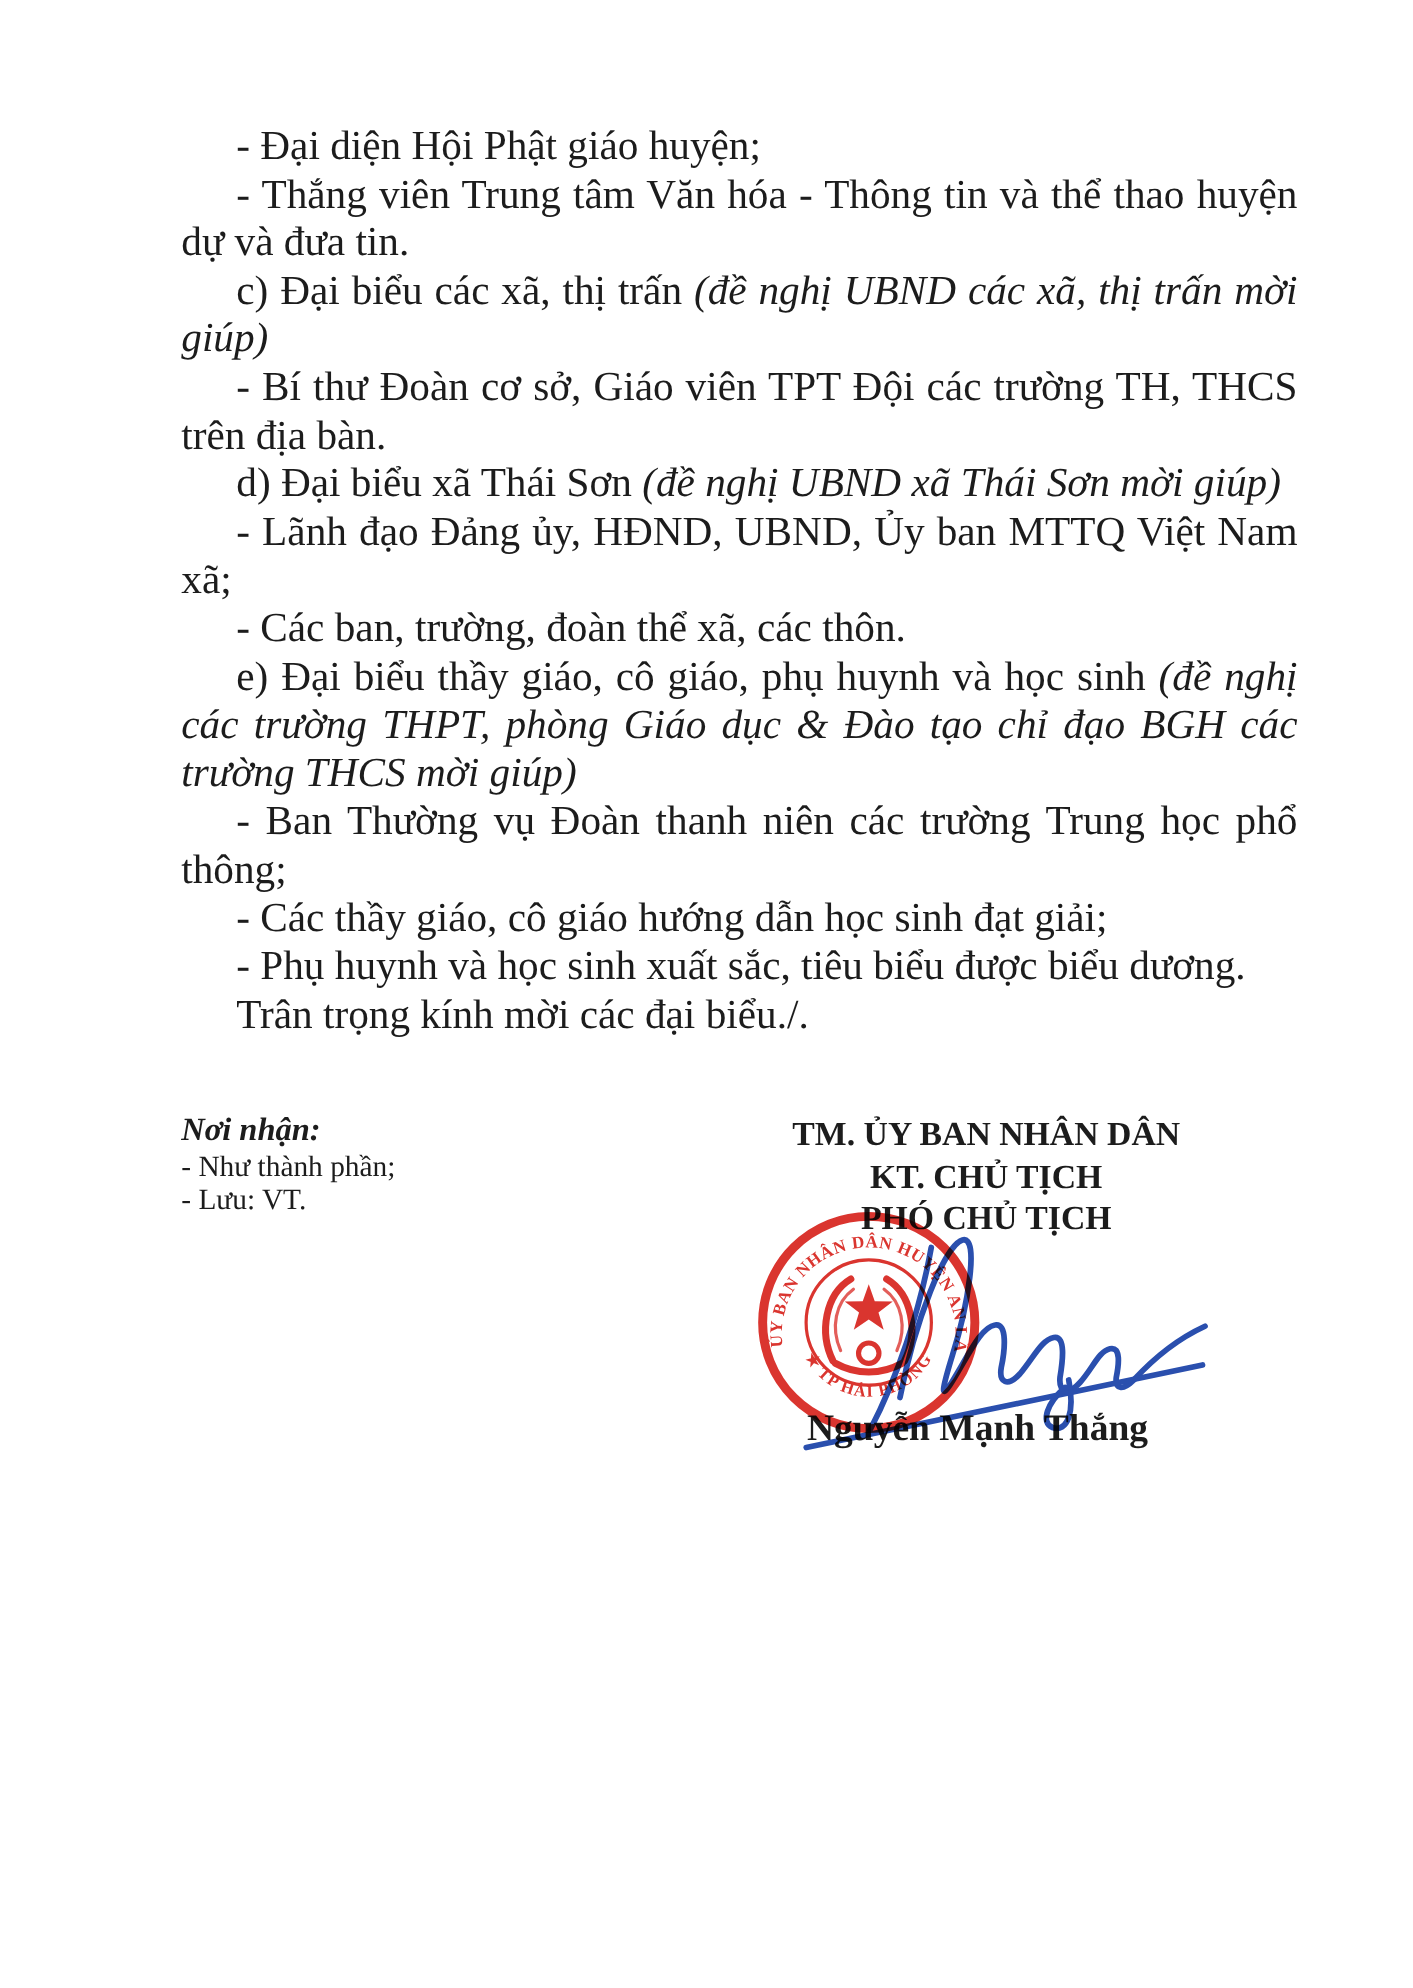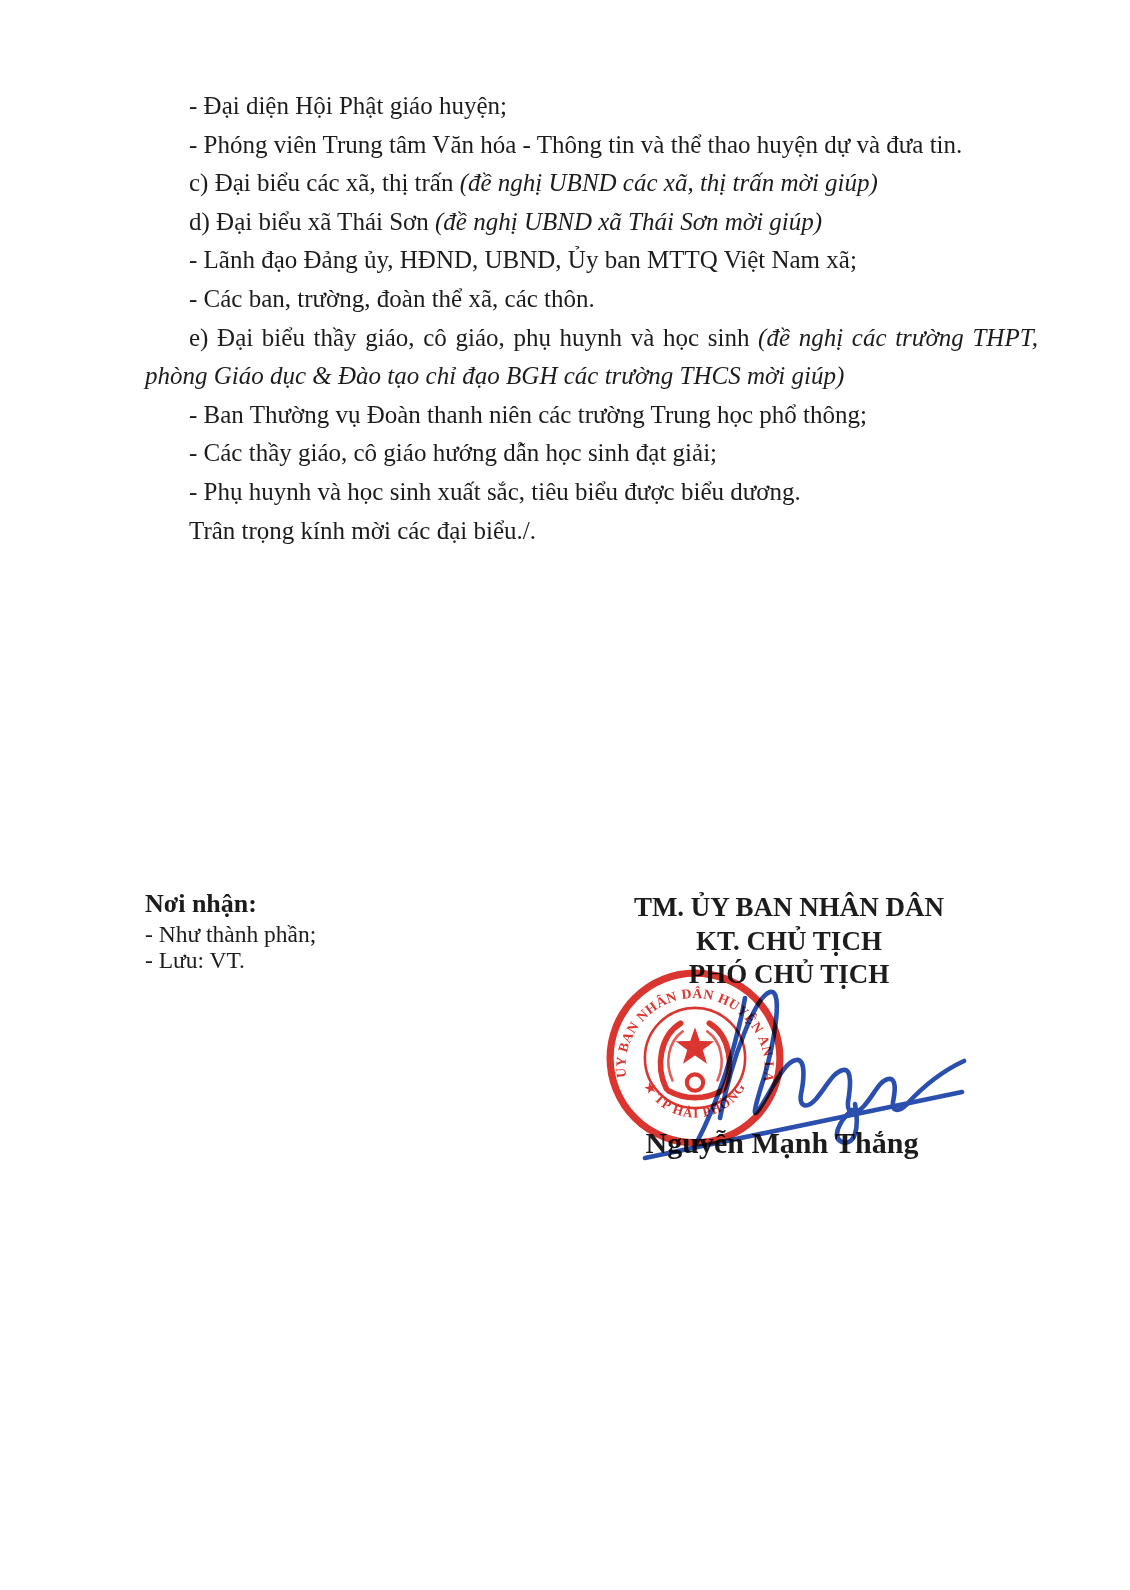--- a/index.html
+++ b/index.html
@@ -7,37 +7,37 @@
     width:1130px;height:1590px;
     background:#ffffff;
     font-family:"Liberation Serif","DejaVu Serif",serif;
     color:#1c1c1c;
     position:relative;
     overflow:hidden;
   }
   .page{position:absolute;inset:0;background:#ffffff;}
   
   .doc-body{
-    position:absolute;left:145px;top:87px;width:893px;
-    font-size:25px;line-height:38.6px;
+    position:absolute;left:145px;top:98px;width:893px;
+    font-size:33px;line-height:38.6px;
     text-align:justify;
   }
   .doc-body p{margin:0;}
   .doc-body p.indent{text-indent:44px;}
   .it{font-style:italic;}
   .bd{font-weight:bold;}
   .un{text-decoration:underline;}
   sup{font-size:0.62em;line-height:0;}
   
   .recipients{
     position:absolute;left:145px;top:891px;width:330px;
     font-size:23.5px;line-height:26px;
   }
   .recipients .rec-title{
-    font-size:26px;font-weight:bold;margin-bottom:4px;
+    font-size:26px;font-weight:bold;font-style:italic;margin-bottom:4px;
   }
   .authority{
     position:absolute;left:567px;top:891px;width:444px;
     text-align:center;font-weight:bold;font-size:27px;line-height:33.5px;
   }
   .signer-name{
     position:absolute;left:560px;top:1126px;width:444px;
     text-align:center;font-weight:bold;font-size:30px;line-height:34px;
     z-index:2;
   }
@@ -50,22 +50,23 @@
     z-index:4;mix-blend-mode:multiply;pointer-events:none;
   }
 </style>
 </head>
 <body>
 
 <div class="page">
 
   <div class="doc-body">
       <p class="indent"><span>- Đại diện Hội Phật giáo huyện;</span></p>
-      <p class="indent"><span>- Phóng viên Trung tâm Văn hóa - Thông tin và thể thao huyện dự và đưa tin.</span></p>
+      <p class="indent"><span>- Thắng viên Trung tâm Văn hóa - Thông tin và thể thao huyện dự và đưa tin.</span></p>
       <p class="indent"><span>c) Đại biểu các xã, thị trấn </span><span class="it">(đề nghị UBND các xã, thị trấn mời giúp)</span></p>
+      <p class="indent"><span>- Bí thư Đoàn cơ sở, Giáo viên TPT Đội các trường TH, THCS trên địa bàn.</span></p>
       <p class="indent"><span>d) Đại biểu xã Thái Sơn </span><span class="it">(đề nghị UBND xã Thái Sơn mời giúp)</span></p>
       <p class="indent"><span>- Lãnh đạo Đảng ủy, HĐND, UBND, Ủy ban MTTQ Việt Nam xã;</span></p>
       <p class="indent"><span>- Các ban, trường, đoàn thể xã, các thôn.</span></p>
       <p class="indent"><span>e) Đại biểu thầy giáo, cô giáo, phụ huynh và học sinh </span><span class="it">(đề nghị các trường THPT, phòng Giáo dục &amp; Đào tạo chỉ đạo BGH các trường THCS mời giúp)</span></p>
       <p class="indent"><span>- Ban Thường vụ Đoàn thanh niên các trường Trung học phổ thông;</span></p>
       <p class="indent"><span>- Các thầy giáo, cô giáo hướng dẫn học sinh đạt giải;</span></p>
       <p class="indent"><span>- Phụ huynh và học sinh xuất sắc, tiêu biểu được biểu dương.</span></p>
       <p class="indent"><span>Trân trọng kính mời các đại biểu./.</span></p>
     </div>
 

